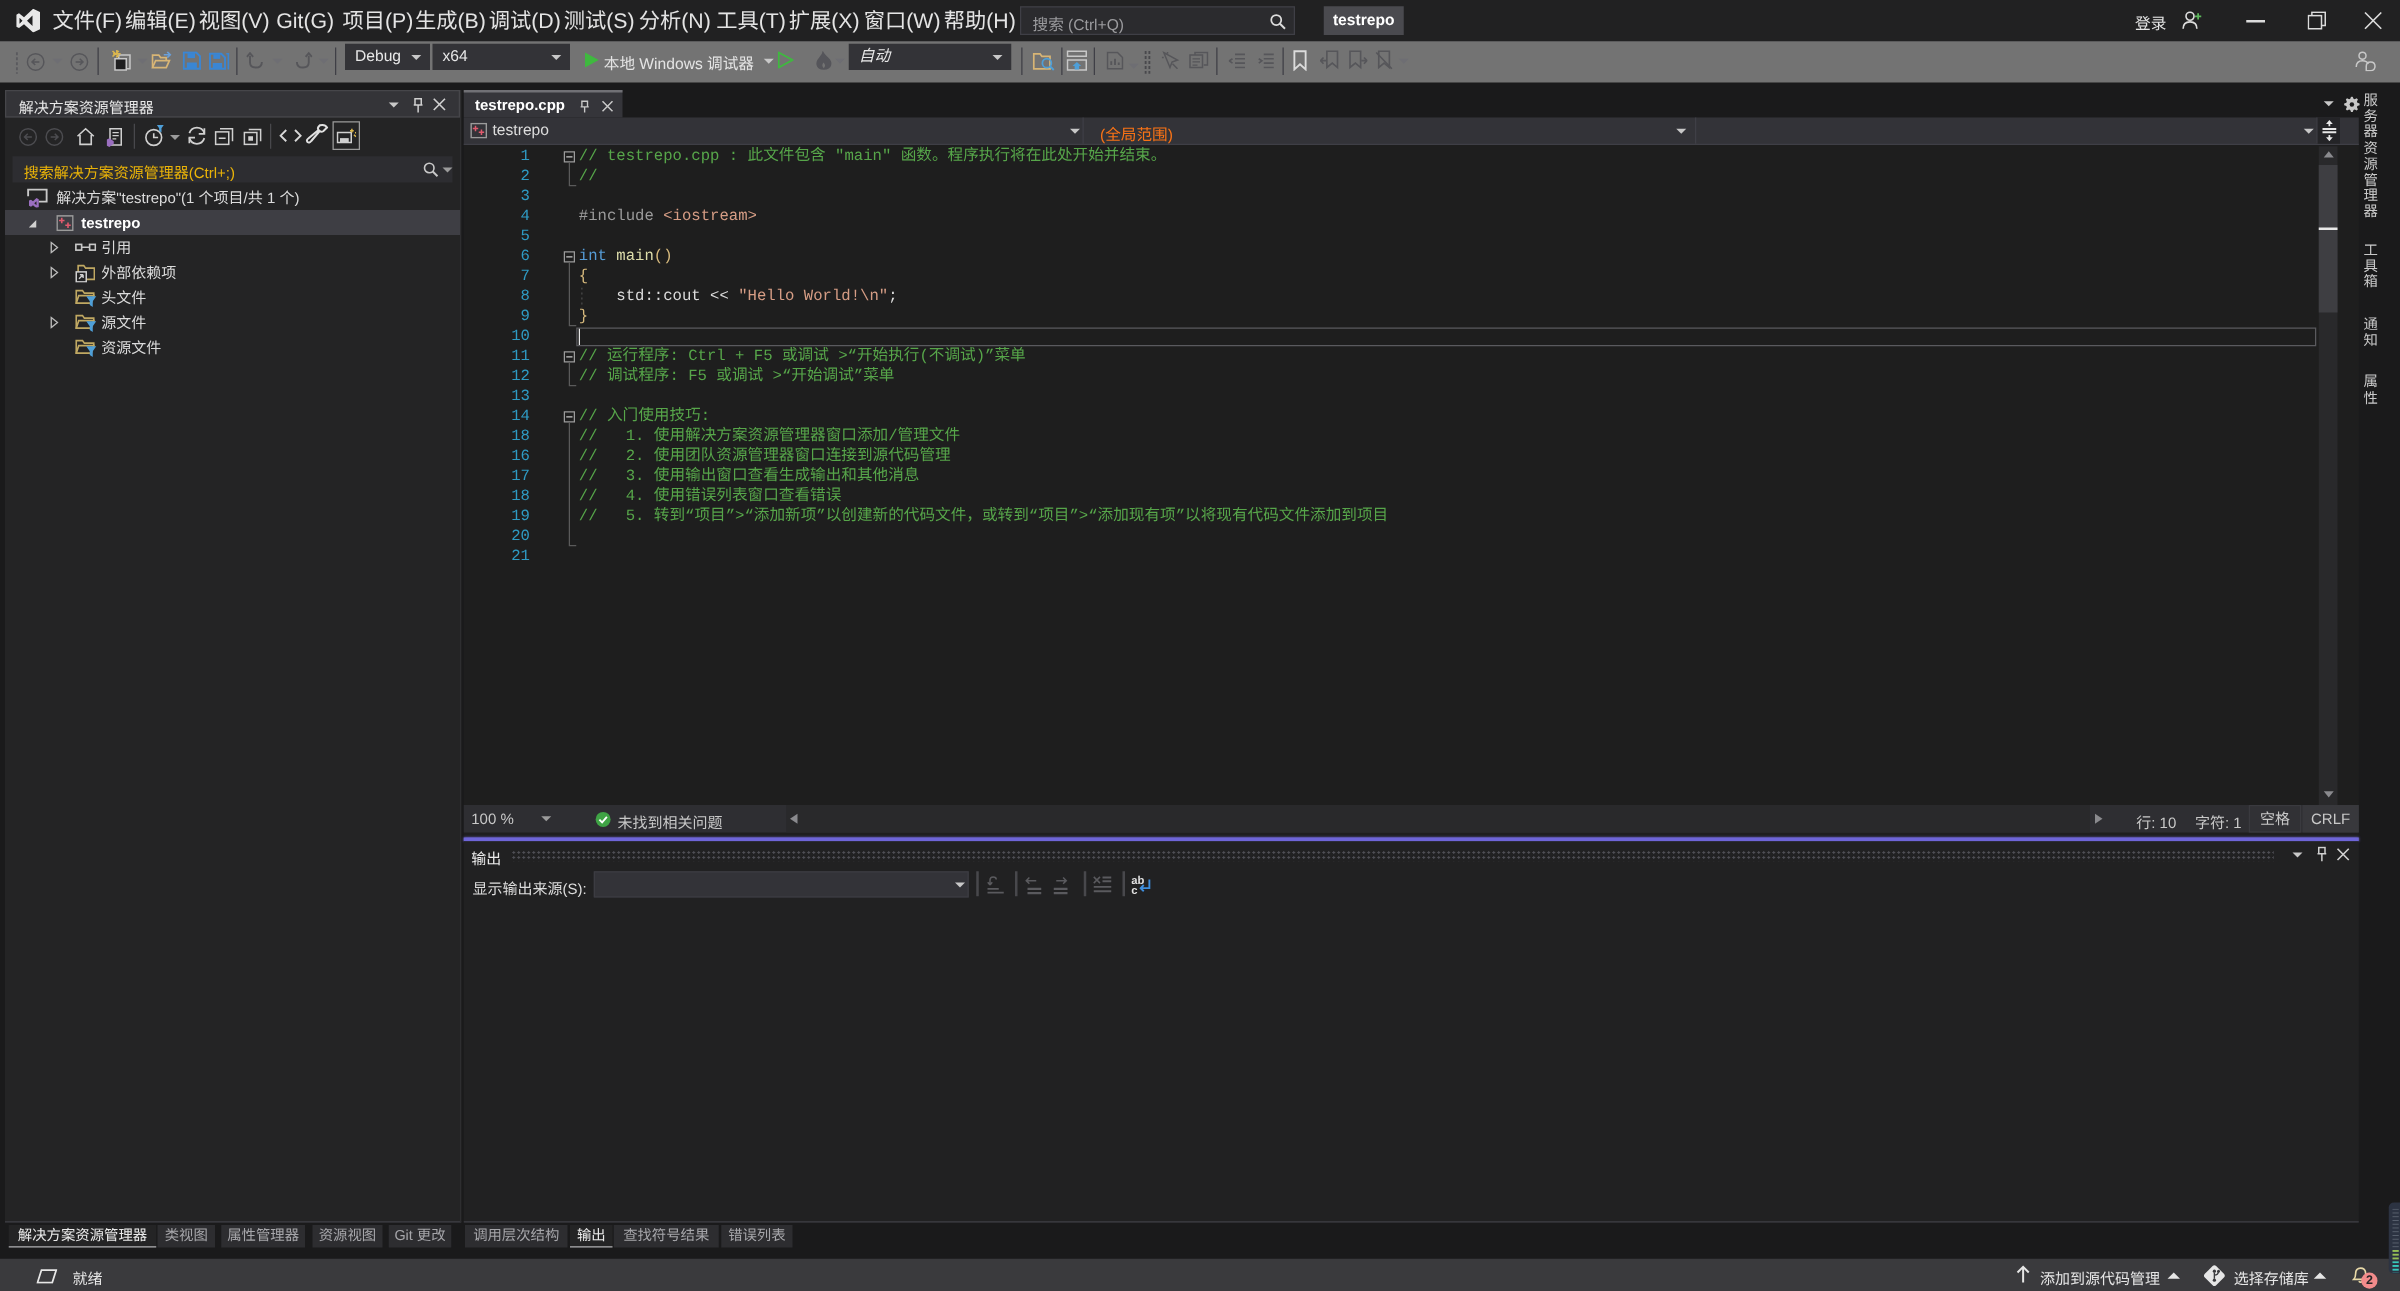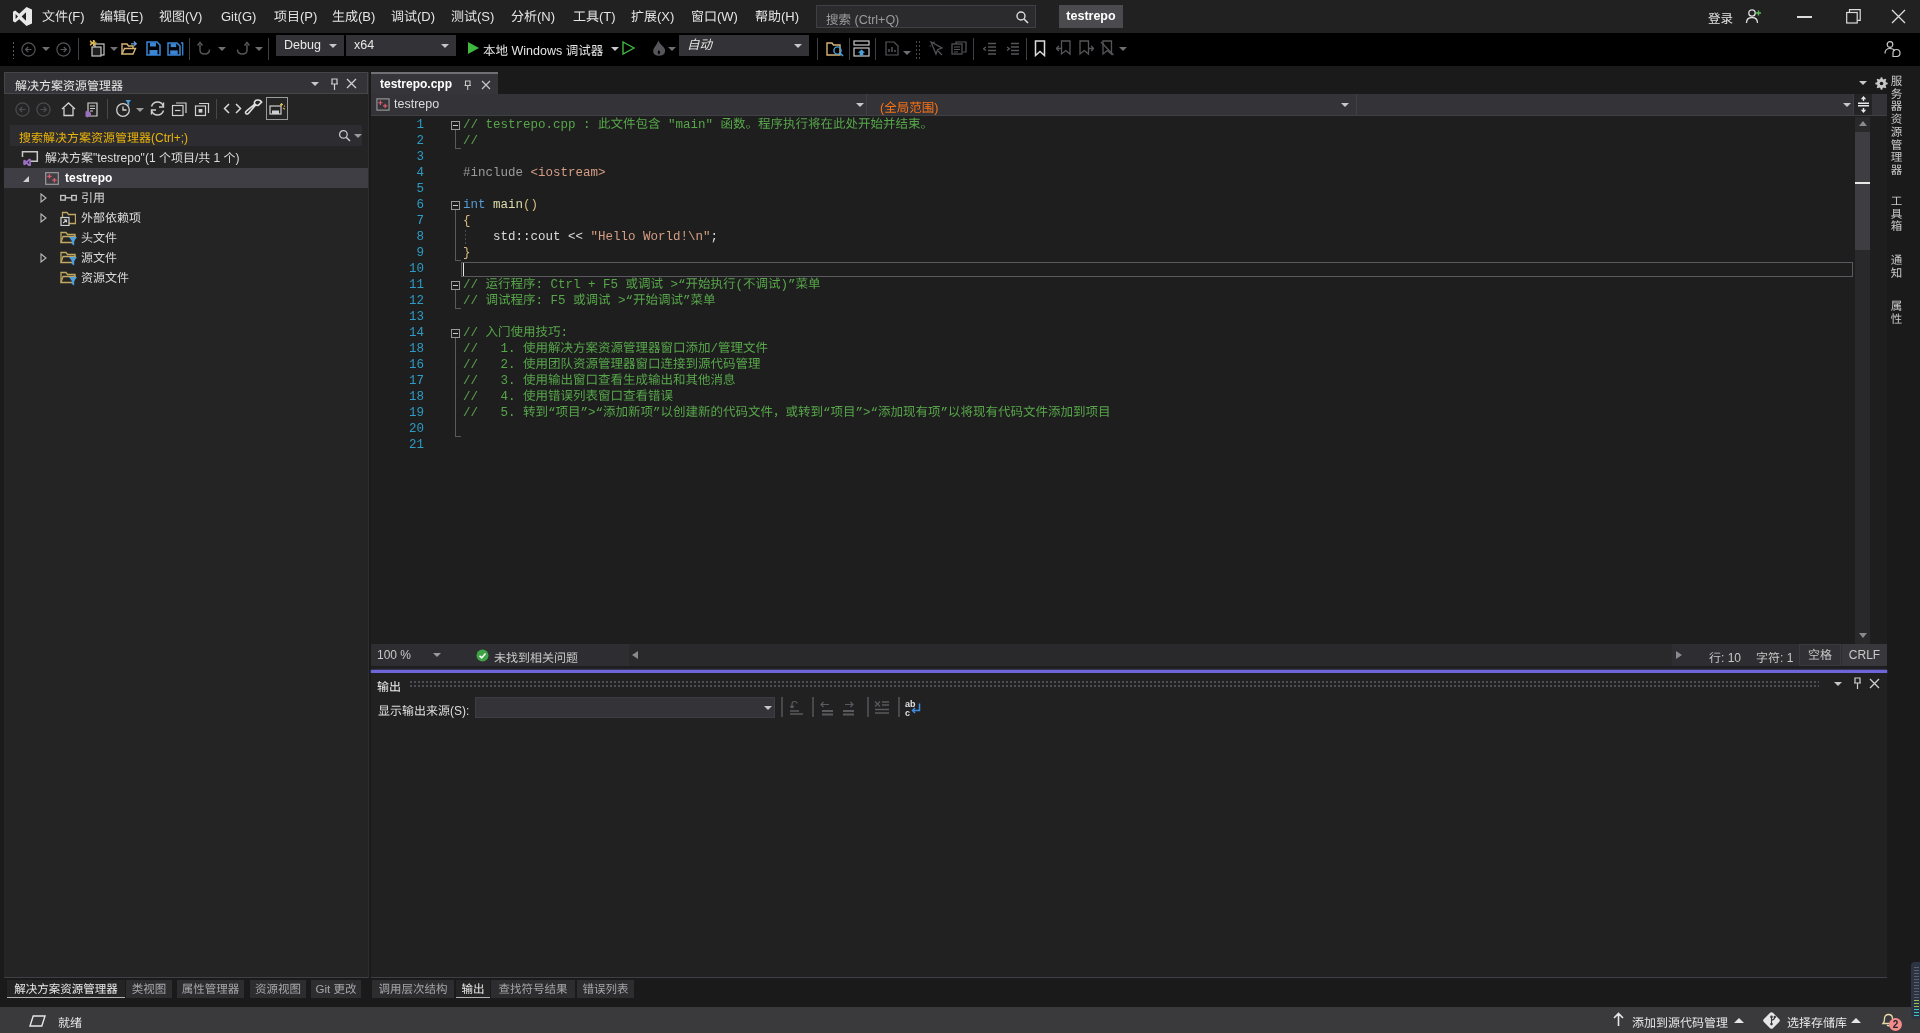--- a/index.html
+++ b/index.html
@@ -3,22 +3,22 @@
 <meta charset="utf-8">
 <style>
   * { margin:0; padding:0; box-sizing:border-box; }
   html,body { width:1920px; height:1033px; overflow:hidden; }
   body { background:#1a1a1b; font-family:"Liberation Sans",sans-serif; color:#dcdcdc;
          -webkit-font-smoothing:antialiased; }
   .abs { position:absolute; }
   svg  { display:block; }
   
   #titlebar { left:0; top:0; width:1920px; height:33px; background:#212122; }
-  #toolbar  { left:0; top:33px; width:1920px; height:33px; background:#000000; }
-  .menuitem { position:absolute; top:0; height:33px; line-height:33px; font-size:13px; color:#e4e4e4; }
+  #toolbar  { left:0; top:33px; width:1920px; height:33px; background:#737373; }
+  .menuitem { position:absolute; top:0; height:33px; line-height:33px; font-size:17px; color:#e4e4e4; }
   .tseg { position:absolute; font-size:12.5px; color:#dcdcdc; }
   .combo { position:absolute; background:#333337; color:#e8e8e8; font-size:12.5px; }
   .ddarr { position:absolute; width:0; height:0; border-left:4px solid transparent;
            border-right:4px solid transparent; border-top:4px solid #c8c8c8; }
   .ddarr.gray { border-top-color:#6e6e73; }
   .vsep { position:absolute; width:1px; background:#3f3f46; }
   
   #sepanel { left:4px; top:72px; width:365px; height:906px; background:#242425;
              border-right:1px solid #2e2e30; border-bottom:1px solid #3f3f46;}
   #setitle { left:0; top:0; width:364px; height:22px; background:#343438; border:1px solid #46464a; }

